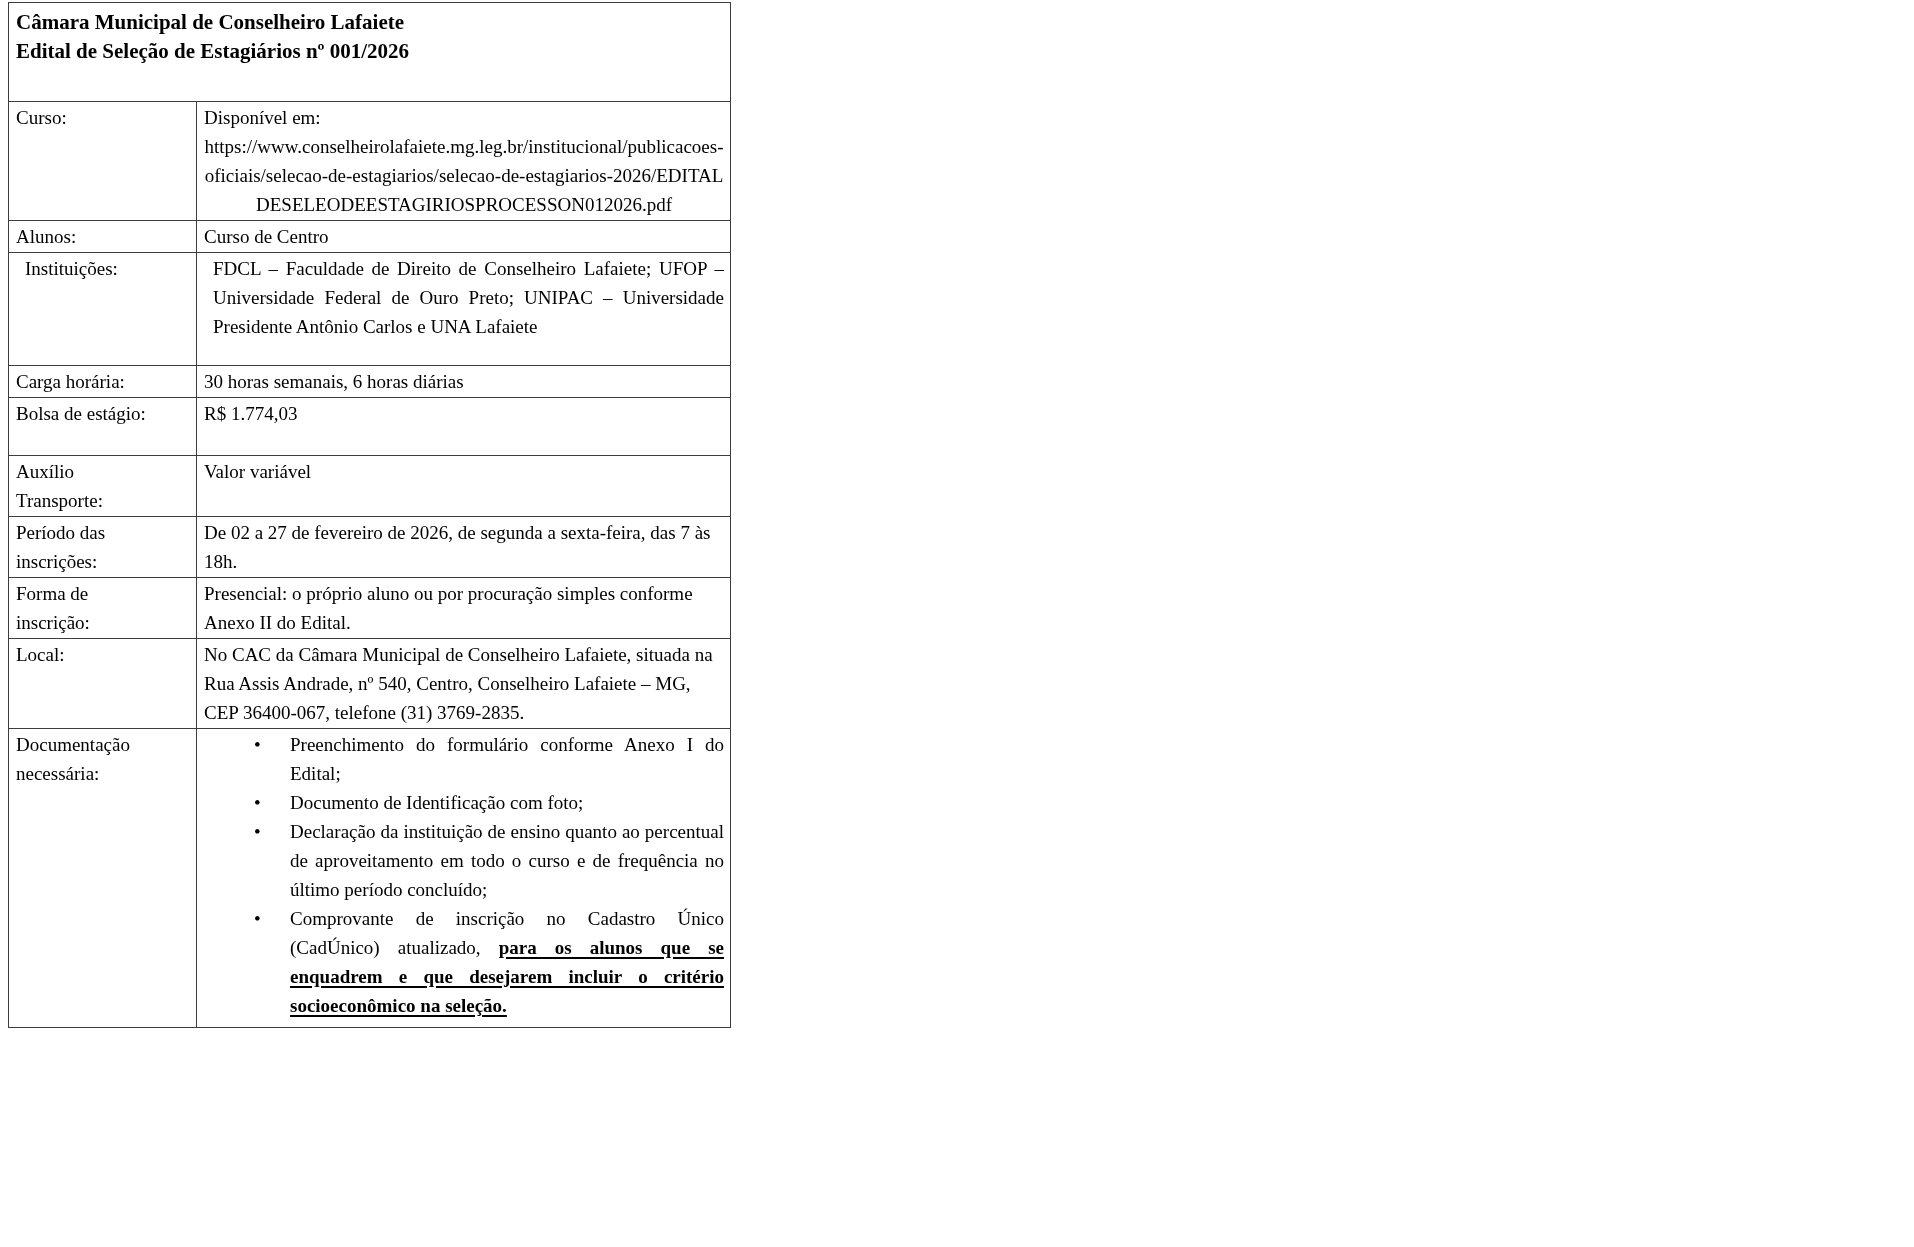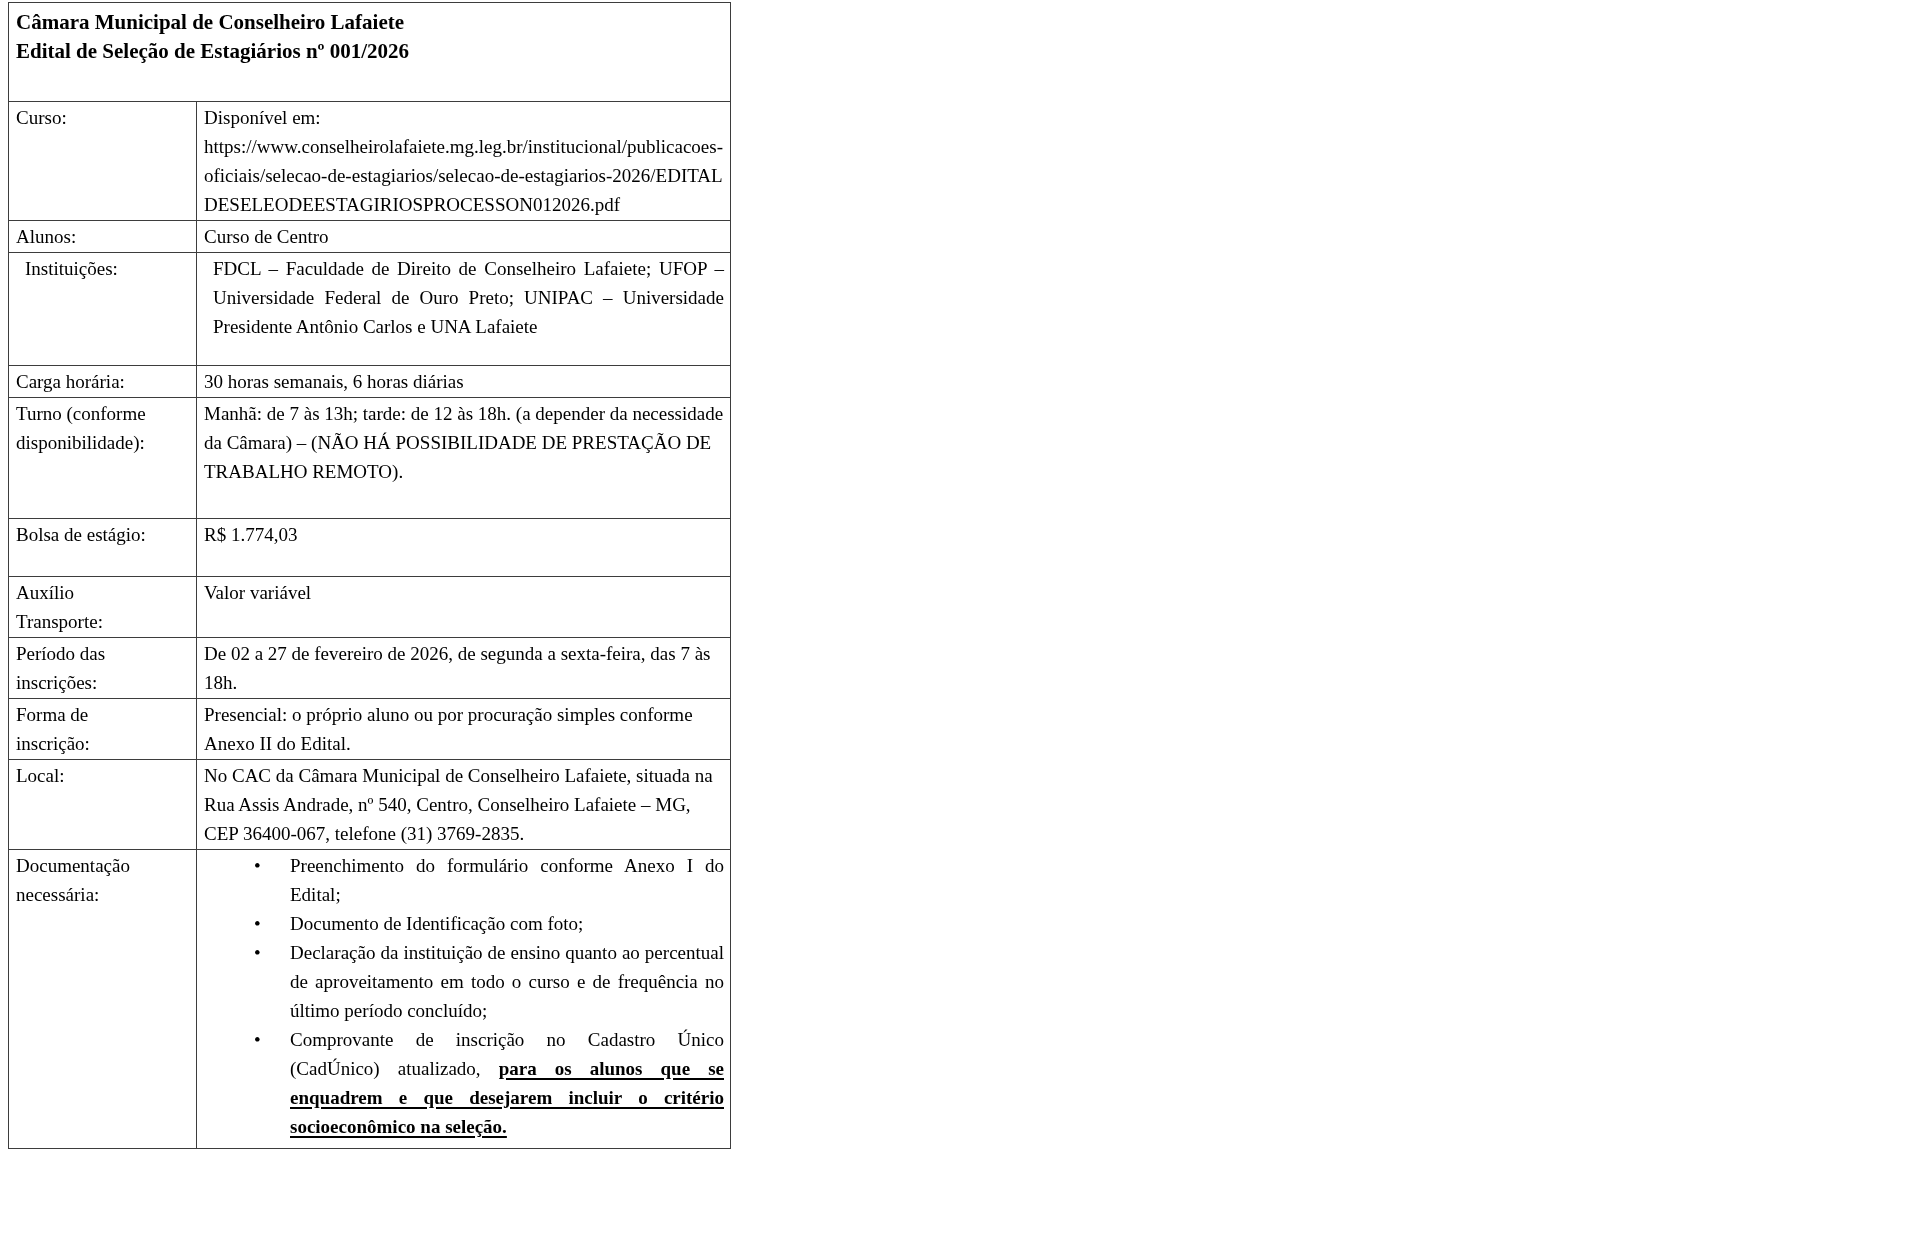--- a/index.html
+++ b/index.html
@@ -41,20 +41,21 @@
     padding-right: 48px !important;
     overflow-wrap: break-word;
     word-break: break-word;
   }
   .value-cell { }
   .justify { text-align: justify; }
   .bold { font-weight: normal; }
   .url-text {
     word-break: break-all;
     overflow-wrap: anywhere;
+    text-align: center;
   }
   .row-instituicoes td { height: 110px; padding-left: 16px; }
   .row-turno td { height: 118px; }
   .row-edital td { height: 114px; }
   .row-2line td { height: 55px; margin-top: 24px; }
   .row-local td { height: 86px; }
   .row-doc td { height: 296px; }
   .bullet-item {
     display: flex;
     padding-left: 50px;
@@ -108,24 +109,20 @@
   <tr class="row-instituicoes">
     <td class="label-cell">Instituições:</td>
     <td class="value-cell justify">FDCL – Faculdade de Direito de Conselheiro Lafaiete; UFOP – Universidade Federal de Ouro Preto; UNIPAC – Universidade Presidente Antônio Carlos e UNA Lafaiete</td>
   </tr>
 
   <tr>
     <td class="label-cell">Carga horária:</td>
     <td class="value-cell">30 horas semanais, 6 horas diárias</td>
   </tr>
 
-  <tr class="row-turno">
-    <td class="label-cell">Turno (conforme disponibilidade):</td>
-    <td class="value-cell">Manhã: de 7 às 13h; tarde: de 12 às 18h. (a depender da necessidade da Câmara) – (NÃO HÁ POSSIBILIDADE DE PRESTAÇÃO DE TRABALHO REMOTO).</td>
-  </tr>
 
   <tr class="row-2line">
     <td class="label-cell">Bolsa de estágio:</td>
     <td class="value-cell">R$ 1.774,03</td>
   </tr>
 
   <tr class="row-2line">
     <td class="label-cell">Auxílio Transporte:</td>
     <td class="value-cell">Valor variável</td>
   </tr>

